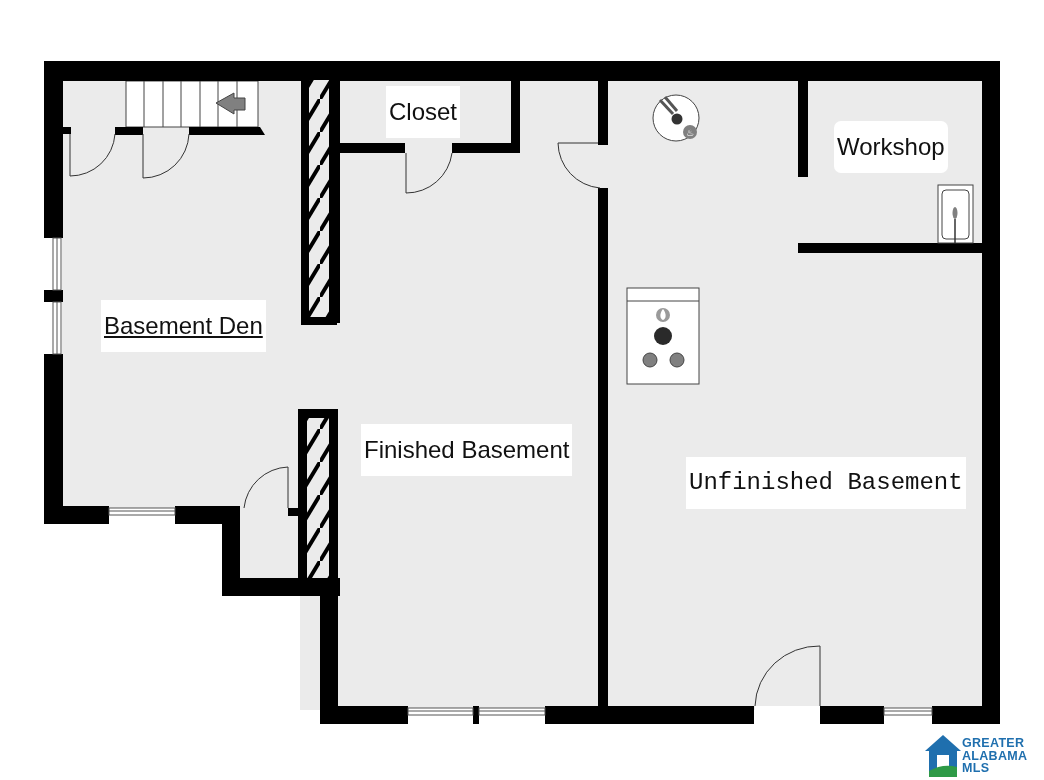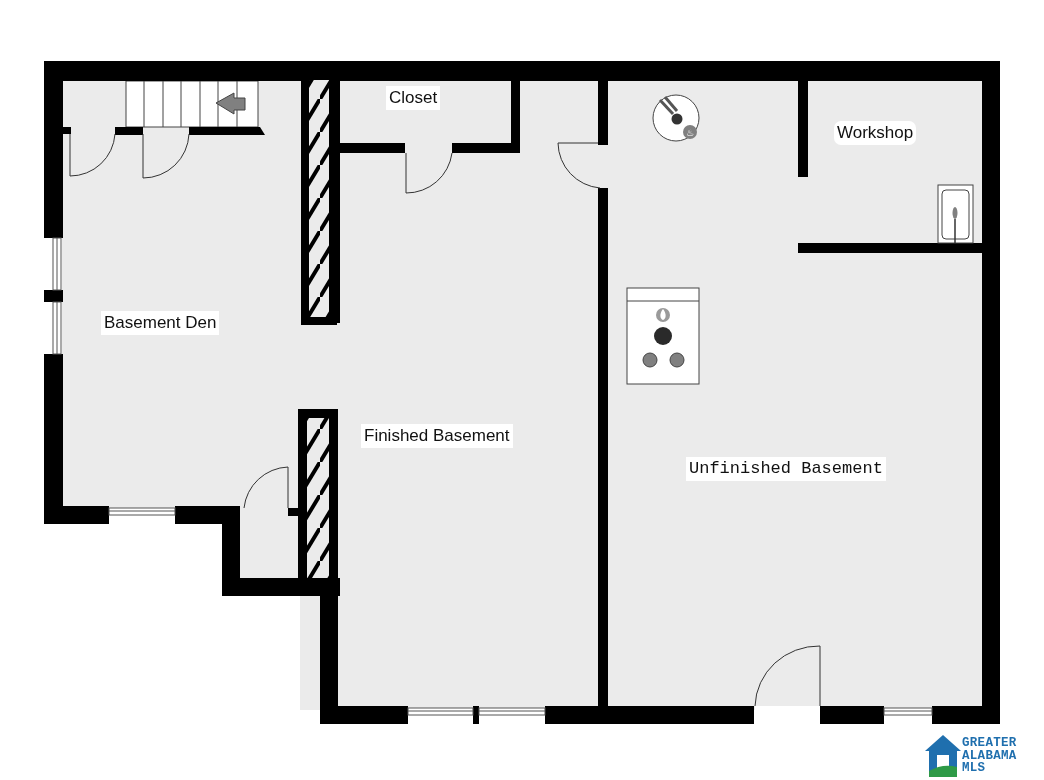--- a/index.html
+++ b/index.html
@@ -1,20 +1,20 @@
 <!DOCTYPE html>
 <html><head>
 <meta charset="utf-8">
 <style>
   html, body { margin: 0; padding: 0; background: #ffffff; }
   body { width: 1044px; height: 780px; position: relative; overflow: hidden; font-family: "Liberation Sans", "DejaVu Sans", sans-serif; }
   #plan { position: absolute; left: 0; top: 0; width: 1044px; height: 780px; }
-  .room-label { position: absolute; font-family: "Liberation Sans", "DejaVu Sans", sans-serif; font-size: 17px; color: #111111; background: #ffffff; padding: 0 3px; line-height: 24px; white-space: nowrap; }
+  .room-label { position: absolute; font-family: "Liberation Sans", "DejaVu Sans", sans-serif; font-size: 24px; color: #111111; background: #ffffff; padding: 14px 3px; line-height: 24px; white-space: nowrap; }
   .logo { position: absolute; left: 924px; top: 733px; width: 118px; height: 46px; }
-  .logo-text { position: absolute; left: 38px; top: 4px; font-family: Liberation Mono, monospace; font-weight: bold; font-size: 12.5px; line-height: 12.5px; color: #1f6fae; letter-spacing: 0.3px; }
+  .logo-text { position: absolute; left: 38px; top: 4px; font-family: Liberation Sans, sans-serif; font-weight: bold; font-size: 12.5px; line-height: 12.5px; color: #1f6fae; letter-spacing: 0.3px; }
   .logo-text span { display: block; }
 </style>
 </head>
 <body>
 
 <svg id="plan" viewBox="0 0 1044 780" xmlns="http://www.w3.org/2000/svg">
   <defs>
     <pattern id="hatch" patternUnits="userSpaceOnUse" width="20" height="33" patternTransform="translate(0,0)">
       <line x1="0" y1="33" x2="20" y2="0" stroke="#000" stroke-width="4"></line>
     </pattern>
@@ -167,21 +167,21 @@
   </g>
 
   <g>
     <rect x="938" y="185" width="35" height="58" fill="#ffffff" stroke="#444" stroke-width="1"></rect>
     <rect x="942" y="190" width="27" height="49" rx="4" fill="#ffffff" stroke="#444" stroke-width="1"></rect>
     <ellipse cx="955" cy="213" rx="2.5" ry="6" fill="#808080"></ellipse>
     <line x1="955" y1="219" x2="955" y2="243" stroke="#333" stroke-width="1.5"></line>
   </g>
 </svg>
 
-<div class="room-label" style="left:101px; top:311px;">Basement Den</div>
+<div class="room-label" style="left:101px; top:300px;text-decoration:underline;">Basement Den</div>
 <div class="room-label" style="left:386px; top:86px;">Closet</div>
 <div class="room-label" style="left:361px; top:424px;">Finished Basement</div>
 <div class="room-label" style="left:834px; top:121px;border-radius:7px;">Workshop</div>
 <div class="room-label" style="left:686px; top:457px;font-family:Liberation Mono, monospace;">Unfinished Basement</div>
 
 <div class="logo">
   <svg width="38" height="46" viewBox="0 0 38 46" style="position:absolute;left:0;top:0;">
     <polygon points="19,2 37,18 33,18 33,44 5,44 5,18 1,18" fill="#1f6fae"></polygon>
     <rect x="13" y="22" width="12" height="14" fill="#ffffff"></rect>
     <path d="M5,44 L5,38 Q19,30 33,34 L33,44 Z" fill="#2e9a47"></path>

